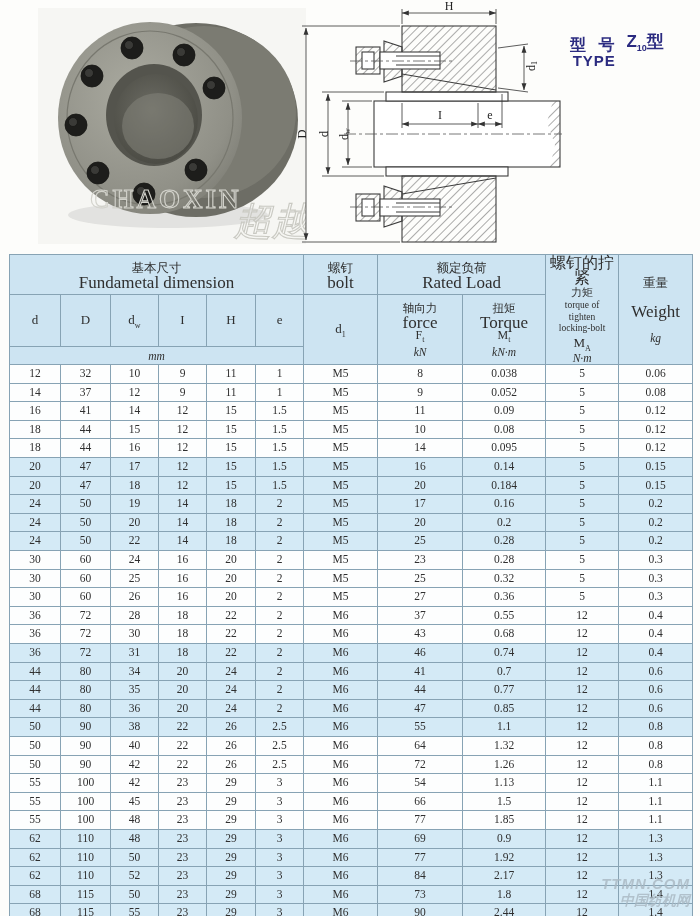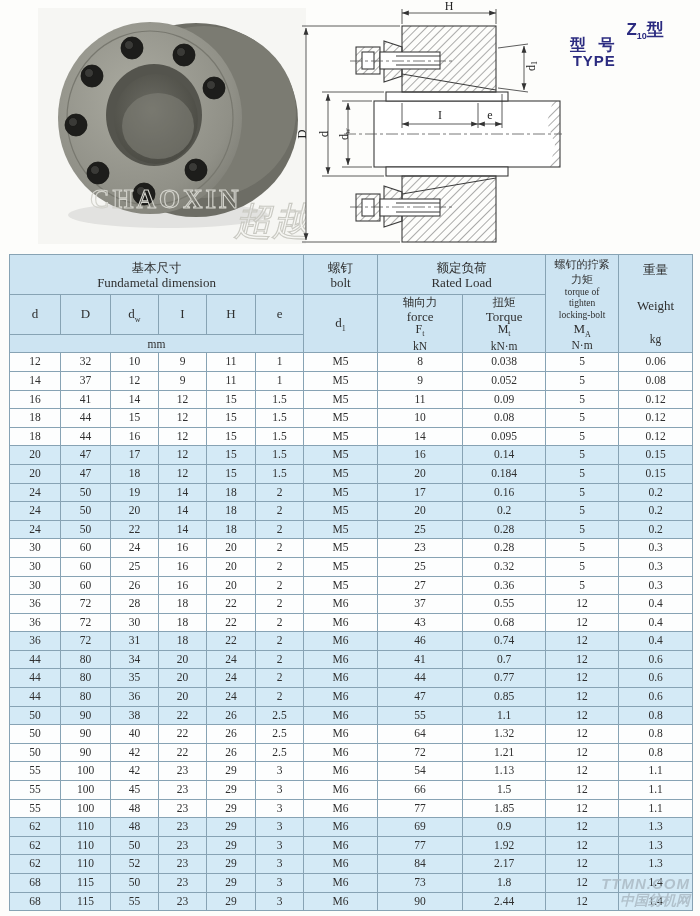--- a/index.html
+++ b/index.html
@@ -6,34 +6,34 @@
   body{width:700px;height:916px;background:#ffffff;font-family:"Liberation Serif",serif;}
   .page{position:relative;width:700px;height:916px;background:#fdfdfb;overflow:hidden;}
 
   
   .photo{position:absolute;left:38px;top:8px;width:268px;height:236px;}
   .drawing{position:absolute;left:292px;top:0px;width:272px;height:250px;}
   .type-block{position:absolute;left:570px;top:10px;width:126px;display:flex;align-items:flex-start;gap:8px;color:#2b2b80;}
   .type-left{text-align:center;margin-top:26px;}
   .type-cn{font-size:16px;font-weight:bold;letter-spacing:4px;font-family:"Liberation Sans",sans-serif;line-height:17px;}
   .type-en{font-size:15px;font-weight:bold;font-family:"Liberation Sans",sans-serif;line-height:16px;letter-spacing:1px;}
-  .type-model{font-size:17px;font-weight:bold;font-family:"Liberation Sans",sans-serif;margin-top:8px;white-space:nowrap;}
+  .type-model{font-size:17px;font-weight:bold;font-family:"Liberation Sans",sans-serif;margin-top:20px;white-space:nowrap;}
   .type-model sub{font-size:9px;}
 
   
   table.spec{position:absolute;left:9px;top:254px;width:683px;border-collapse:collapse;table-layout:fixed;
              font-family:"Liberation Serif",serif;color:#2f2f2f;}
   table.spec td, table.spec th{border:1px solid #87a3b4;text-align:center;vertical-align:middle;padding:0;font-weight:normal;}
   table.spec{border:1px solid #6e93a7;}
   thead th{background:#cde4f2;}
   .h-cn{font-size:12.5px;line-height:15px;font-family:"Liberation Sans",sans-serif;}
-  .h-en{font-size:13px;line-height:13px;}
+  .h-en{font-size:17px;line-height:13px;}
   .h-sym{font-size:13px;}
   .h-sym sub{font-size:8px;}
-  .h-unit{font-size:11.5px;}
+  .h-unit{font-size:11.5px;font-style:italic;}
   .h-small{font-size:9.5px;line-height:11.5px;}
   .row1{height:40px;}
   .row2{height:38px;}
   .row3{height:17px;}
   tbody td{font-size:11.5px;height:17.6px;line-height:17.6px;background:#fdfefe;}
   tbody tr.band td{background:#d4eaf6;}
 
   
   .wm-br{position:absolute;right:10px;bottom:8px;text-align:right;color:#a9b8c2;opacity:.8;
          font-family:"Liberation Sans",sans-serif;font-weight:bold;font-style:italic;line-height:16px;pointer-events:none;}
@@ -208,31 +208,31 @@
         </th>
         <th>
           <div class="h-cn">螺钉</div>
           <div class="h-en">bolt</div>
         </th>
         <th colspan="2">
           <div class="h-cn">额定负荷</div>
           <div class="h-en">Rated Load</div>
         </th>
         <th rowspan="3">
-          <div class="h-cn" style="font-size:11px">螺钉的拧紧</div>
+          <div class="h-cn" style="font-size:16px">螺钉的拧紧</div>
           <div class="h-cn" style="font-size:11px">力矩</div>
           <div class="h-small">torque of</div>
           <div class="h-small">tighten</div>
           <div class="h-small">locking-bolt</div>
           <div class="h-sym"><span>M</span><sub>A</sub></div>
           <div class="h-unit">N·m</div>
         </th>
         <th rowspan="3">
           <div class="h-cn">重量</div>
-          <div class="h-en" style="margin:21px 0">Weight</div>
+          <div class="h-en" style="margin:14px 0">Weight</div>
           <div class="h-unit">kg</div>
         </th>
       </tr>
       <tr class="row2">
         <th class="h-sym"><span>d</span><sub></sub></th>
         <th class="h-sym"><span>D</span><sub></sub></th>
         <th class="h-sym"><span>d</span><sub>w</sub></th>
         <th class="h-sym"><span>I</span><sub></sub></th>
         <th class="h-sym"><span>H</span><sub></sub></th>
         <th class="h-sym"><span>e</span><sub></sub></th>
@@ -530,21 +530,21 @@
         </tr>
         <tr>
           <td>50</td>
           <td>90</td>
           <td>42</td>
           <td>22</td>
           <td>26</td>
           <td>2.5</td>
           <td>M6</td>
           <td>72</td>
-          <td>1.21</td>
+          <td>1.26</td>
           <td>12</td>
           <td>0.8</td>
         </tr>
         <tr>
           <td>55</td>
           <td>100</td>
           <td>42</td>
           <td>23</td>
           <td>29</td>
           <td>3</td>

